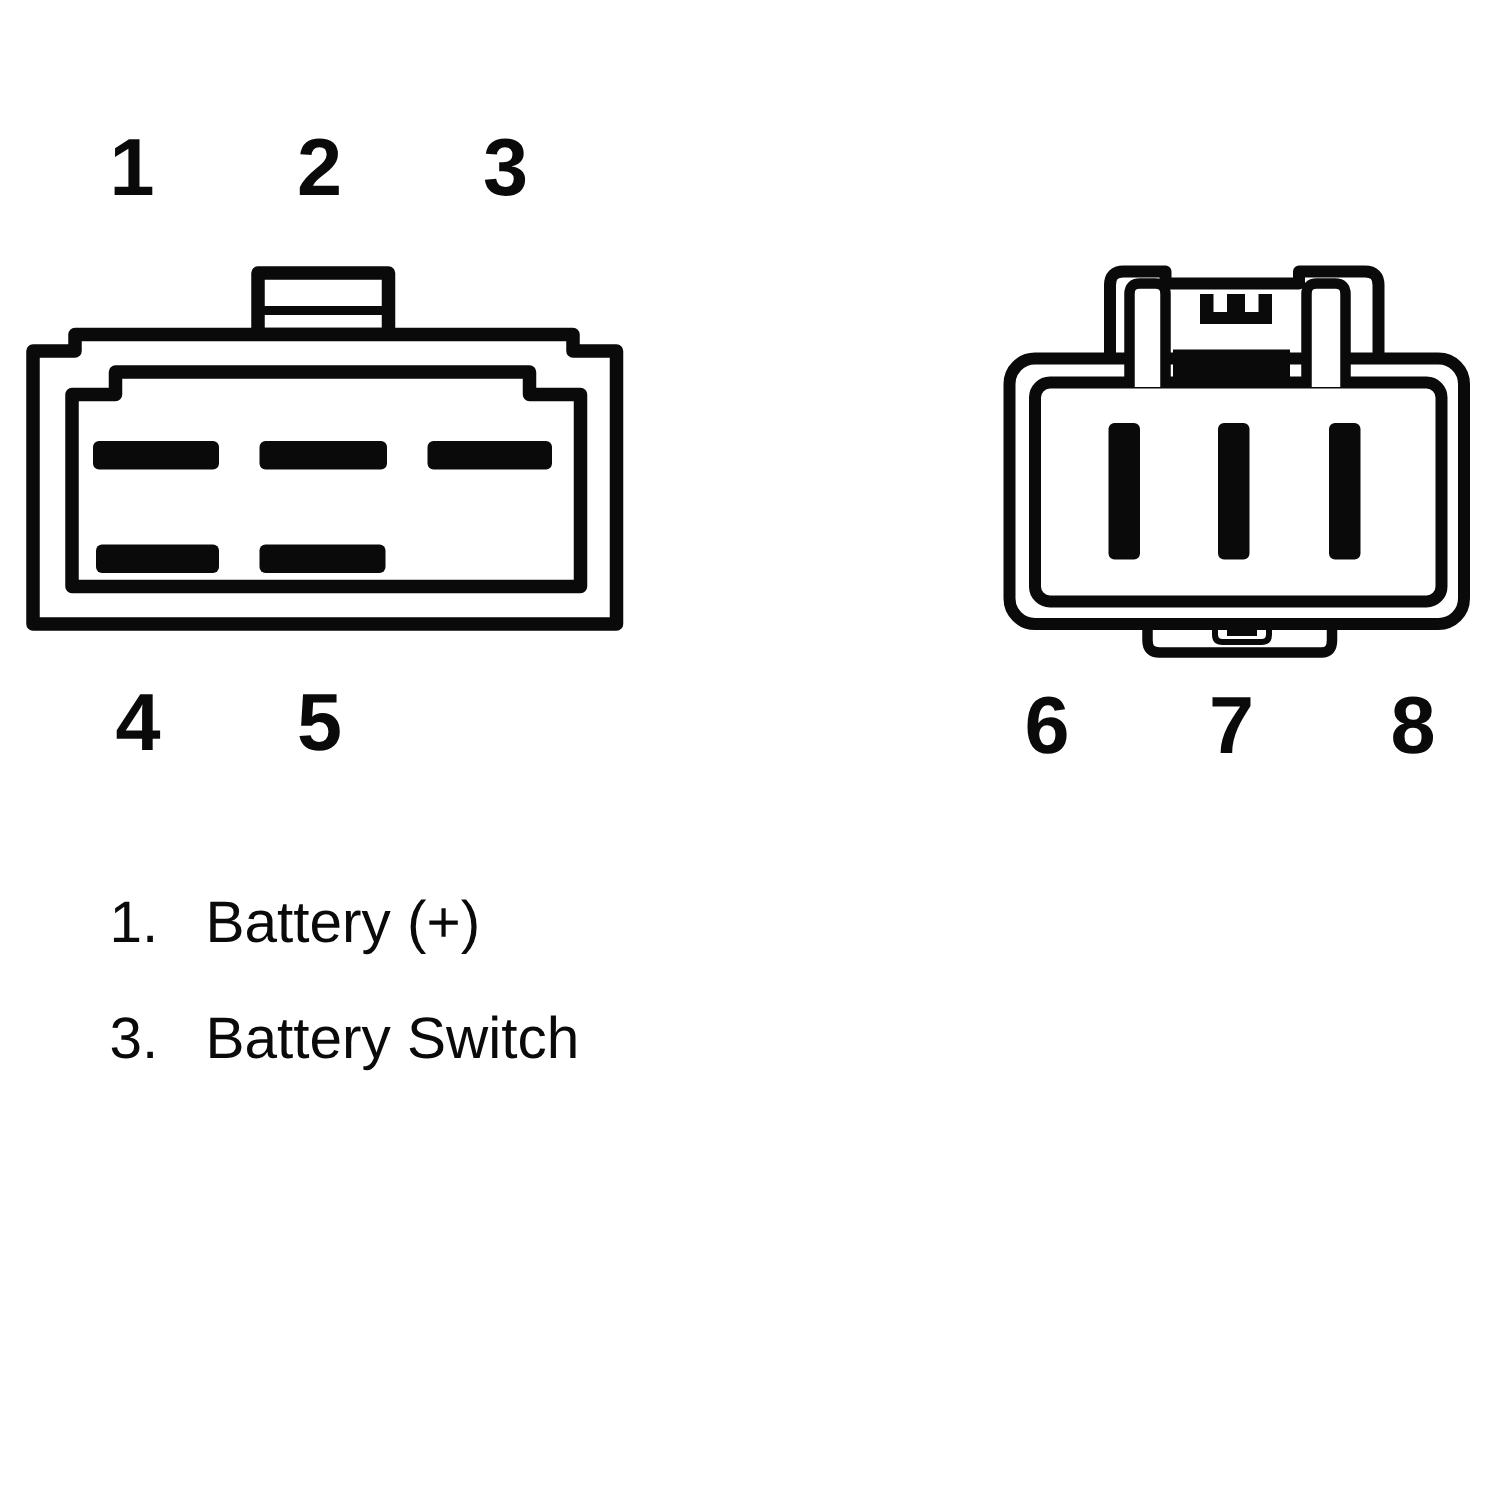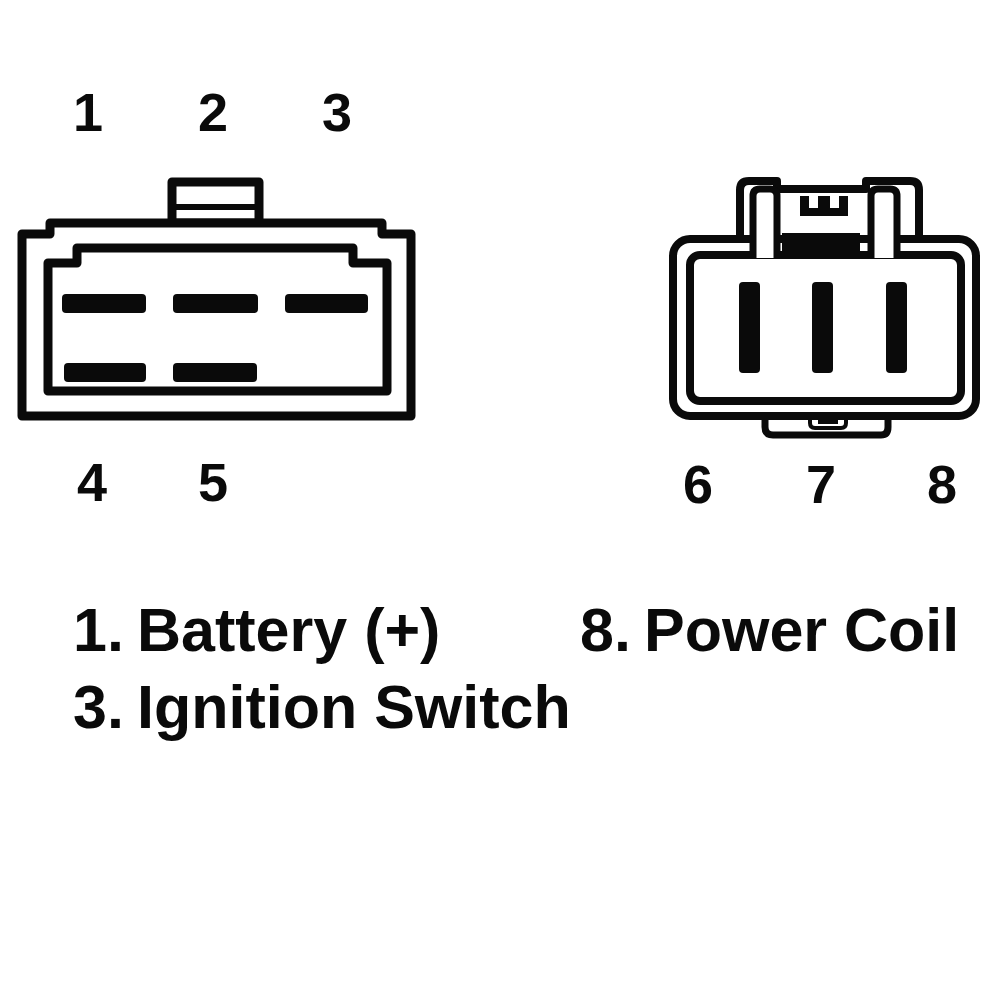--- a/index.html
+++ b/index.html
@@ -18,23 +18,23 @@
     position:absolute;
     transform:translateX(-50%);
     font-size:54px;
     font-weight:700;
     line-height:1;
     color:var(--ink);
     white-space:nowrap;
   }
   .legend-col {
     position:absolute;
-    top:592px;
-    font-size:61px;
-    font-weight:700;
+    top:577px;
+    font-size:39px;
+    font-weight:400;
     line-height:77px;
     color:var(--ink);
     white-space:nowrap;
   }
   .legend-row { display:block; }
   .legend-row .num { display:inline-block; min-width:64px; }
   svg .shape { stroke:var(--ink); fill:#fff; }
   svg .solid { fill:var(--ink); stroke:none; }
 </style>
 </head>
@@ -93,23 +93,20 @@
 
   <span class="pin-num" style="left:698px; top:457px;">6</span>
   <span class="pin-num" style="left:821px; top:457px;">7</span>
   <span class="pin-num" style="left:942px; top:457px;">8</span>
 
   <div class="legend-col" style="left:73px;">
     <span class="legend-row">
       <span class="num">1.</span><span class="lbl">Battery (+)</span>
     </span>
     <span class="legend-row">
-      <span class="num">3.</span><span class="lbl">Ignition Switch</span>
+      <span class="num">3.</span><span class="lbl">Battery Switch</span>
     </span>
   </div>
 
   <div class="legend-col" style="left:580px;">
-    <span class="legend-row">
-      <span class="num">8.</span><span class="lbl">Power Coil</span>
-    </span>
   </div>
 
 </div>
 
 </body></html>

